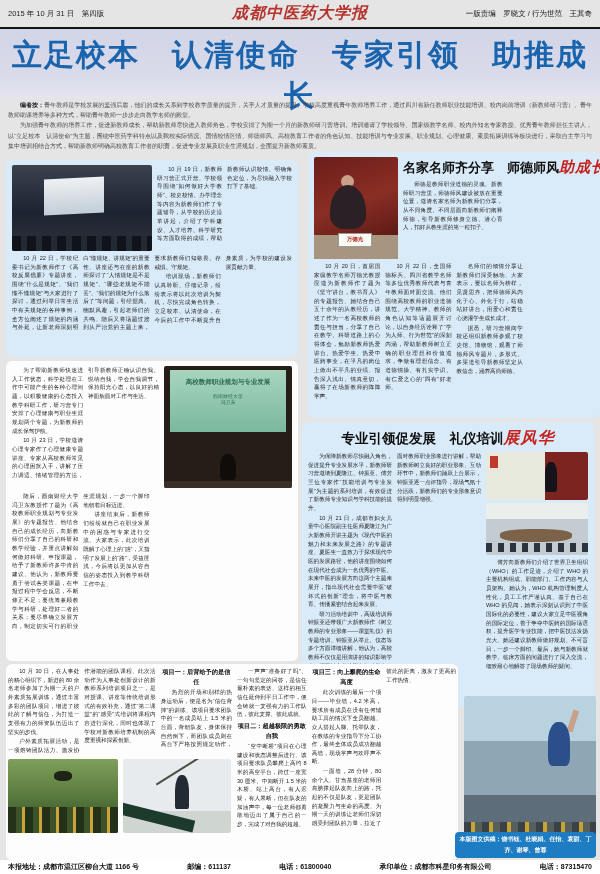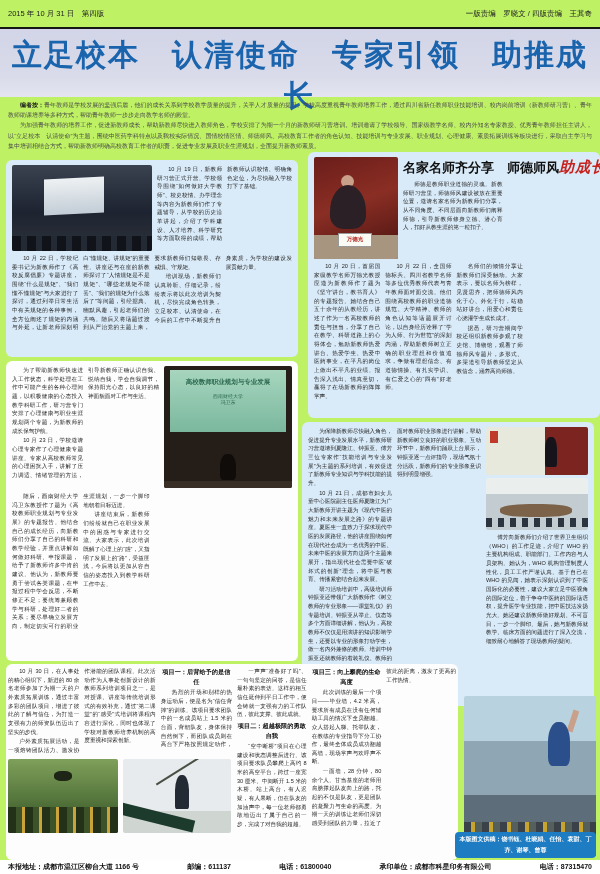--- a/index.html
+++ b/index.html
@@ -1,16 +1,16 @@
 <!DOCTYPE html>
 <html><head>
 <meta charset="utf-8">
 <style>
   html,body{margin:0;padding:0;background:#888;}
-  .page{position:relative;width:600px;height:874px;background:#bef264;overflow:hidden;
+  .page{position:relative;width:600px;height:874px;background:#e5e5e5;overflow:hidden;
         font-family:"Liberation Sans","DejaVu Sans",sans-serif;margin:0 auto;}
 
   
   .topbar{position:absolute;top:0;left:0;right:0;height:27px;display:flex;align-items:center;
           justify-content:space-between;padding:0 8px;font-size:7.5px;color:#222;}
   .masthead{position:absolute;left:50%;transform:translateX(-50%);top:3px;
             font-family:"DejaVu Serif","Liberation Serif",serif;font-style:italic;font-weight:bold;
             color:#b5342e;font-size:16px;letter-spacing:1px;}
   .rule{position:absolute;top:27px;left:0;right:0;height:2px;background:#151515;}
 
@@ -97,21 +97,22 @@
           align-items:center;justify-content:space-between;padding:0 8px;font-size:7px;
           font-weight:bold;color:#111;}
 </style>
 </head>
 <body>
 
 <div class="page">
 
   <div class="topbar">
     <span>2015 年 10 月 31 日　第四版</span>
-    <span>一版责编　罗晓文 / 四版责编　王其奇</span>
+    <span class="masthead">成都中医药大学报</span>
+    <span>一版责编　罗晓文 / 行为世范　王其奇</span>
   </div>
   <div class="rule"></div>
 
   <div class="banner">
     <div class="banner-headline">立足校本　认清使命　专家引领　助推成长</div>
   </div>
 
   <div class="editor-note">
     <p><span class="label">编者按：</span><span>青年教师是学校发展的坚强后盾，他们的成长关系到学校教学质量的提升，关乎人才质量的提升。学校高度重视青年教师培养工作，通过四川省新任教师职业技能培训、校内岗前培训（新教师研习营）、青年教师助课培养等多种方式，帮助青年教师一步步走向教学名师的殿堂。</span></p>
     <p>为加强青年教师的培养工作，促进新教师成长，帮助新教师尽快进入教师角色，学校安排了为期一个月的新教师研习营培训。培训邀请了学校领导、国家级教学名师、校内外知名专家教授、优秀青年教师担任主讲人，以“立足校本　认清使命”为主题，围绕中医药学科特点以及我校实际情况、国情校情区情、师德师风、高校教育工作者的角色认知、技能培训与专业发展、职业规划、心理健康、素质拓展训练等板块进行，采取自主学习与集中培训相结合方式，帮助新教师明确高校教育工作者的职责，促进专业发展及职业生涯规划，全面提升新教师素质。</p>
@@ -172,20 +173,21 @@
         <div class="abs desk"></div>
       </div>
     </div>
     <div class="body-txt cols-4" style="height:146px;margin-top:4px;">
       <p>随后，西南财经大学冯卫东教授作了题为《高校教师职业规划与专业发展》的专题报告。他结合自己的成长经历，向新教师们分享了自己的科研和教学经验，并重点讲解如何做好科研、申报课题，给予了新教师许多中肯的建议。他认为，新教师要勇于尝试各类课题，在申报过程中学会反思，不断修正不足；要统筹兼顾教学与科研，处理好二者的关系；要尽早确立发展方向，制定切实可行的职业生涯规划，一步一个脚印地朝着目标迈进。</p>
       <p>讲座结束后，新教师们纷纷就自己在职业发展中的困惑与专家进行交流。大家表示，此次培训既解了心理上的“惑”，又指明了发展上的“路”，受益匪浅，今后将以更加从容自信的姿态投入到教学科研工作中去。</p>
     </div>
   </div>
 
   <div class="panel blue" style="left:302px;top:422px;width:292px;height:284px;">
+    <div class="art-head" style="font-size:13.5px;"><span>专业引领促发展　礼仪培训</span><span class="red-script">展风华</span></div>
     <div class="row" style="height:252px;">
       <div class="body-txt cols-2" style="width:174px;height:252px;">
         <p>为保障新教师尽快融入角色，促进提升专业发展水平，新教师研习营邀请到夏隆江、钟振亚、傅芳三位专家作“技能培训与专业发展”为主题的系列培训，有效促进了新教师专业知识与学科技能的提升。</p>
         <p>10 月 21 日，成都市妇女儿童中心医院副主任医师夏隆江为广大新教师开讲主题为《现代中医的魅力和未来发展之路》的专题讲座。夏医生一直致力于探求现代中医的发展路径，他的讲座围绕如何在现代社会成为一名优秀的中医、未来中医的发展方向这两个主题来展开，指出现代社会需要中医“破坏式的创新”理念，将中医与教育、传播紧密结合起来发展。</p>
         <p>研习活动培训中，高级培训师钟振亚还带领广大新教师作《树立教师的专业形象——课堂礼仪》的专题培训。钟振亚从举止、仪态等多个方面详细讲解，他认为，高校教师不仅仅是用演讲的知识影响学生，还要以专业的形象打动学生，做一名内外兼修的教师。培训中钟振亚还就教师的着装礼仪、教师的形象打造、教师的演讲技巧三个方面对教师职业形象进行讲解，帮助新教师树立良好的职业形象。互动环节中，新教师们踊跃上台展示，钟振亚逐一点评指导，现场气氛十分活跃，新教师们的专业形象意识得到明显增强。</p>
       </div>
       <div style="flex:1;">
         <div class="photo ph-a4a" style="width:102px;height:48px;">
           <div class="abs flag"></div>
           <div class="abs person"></div>

